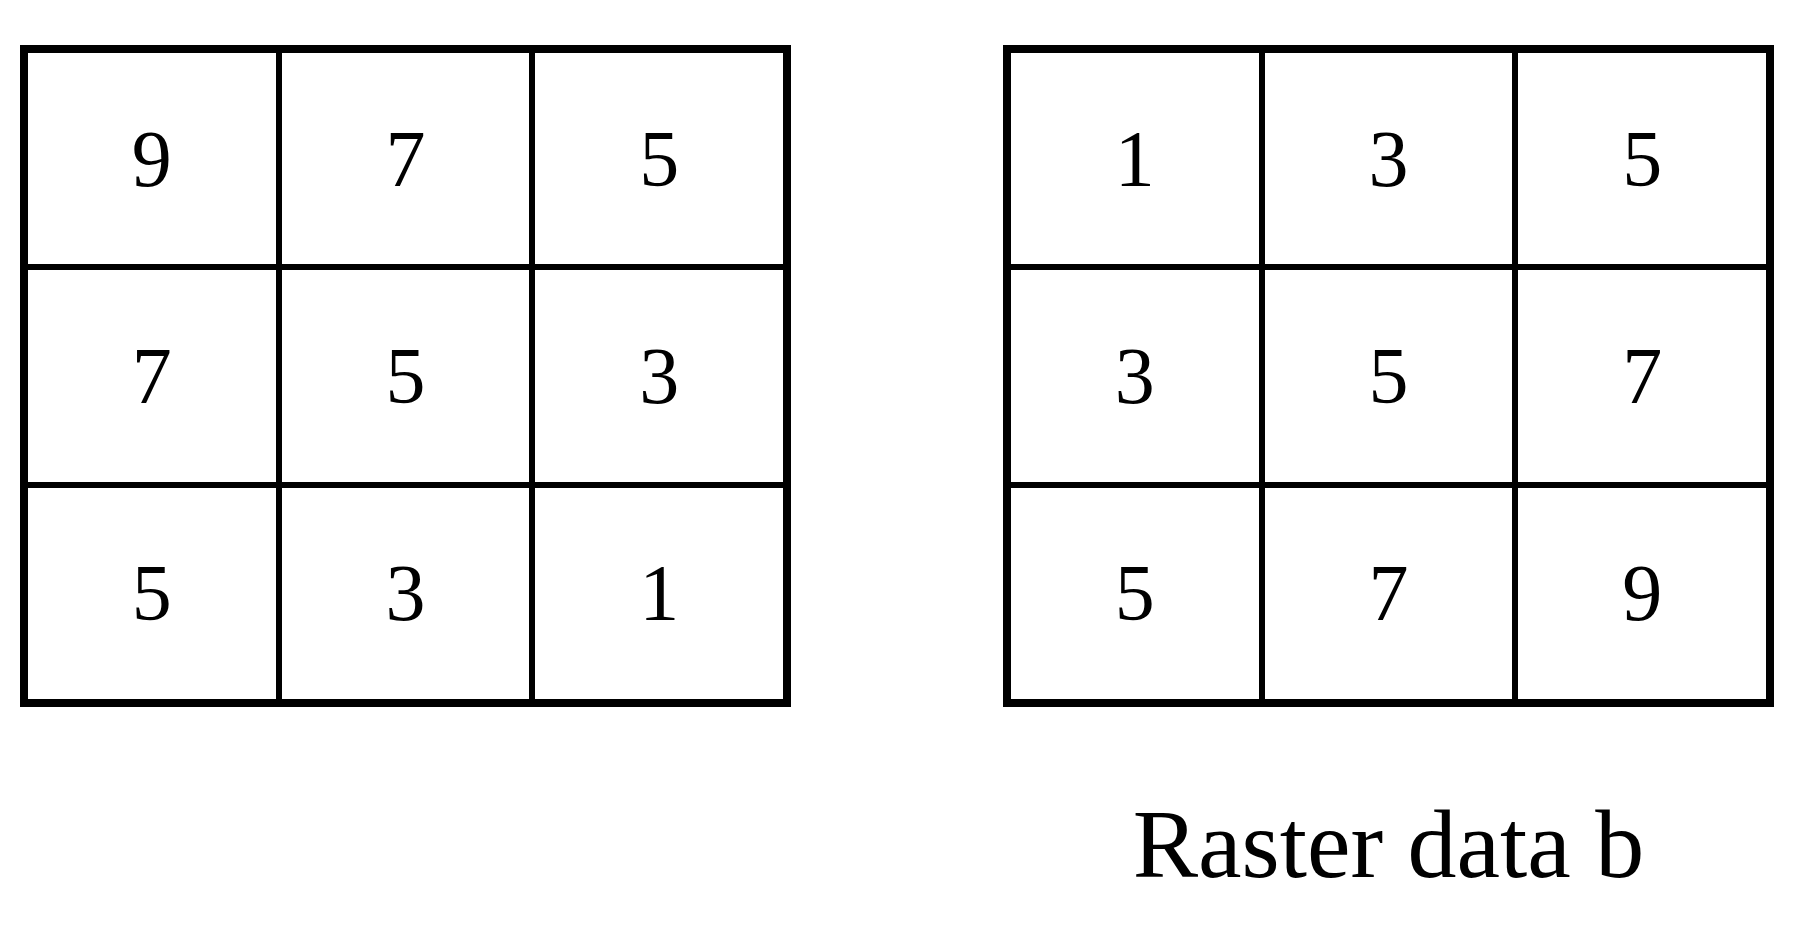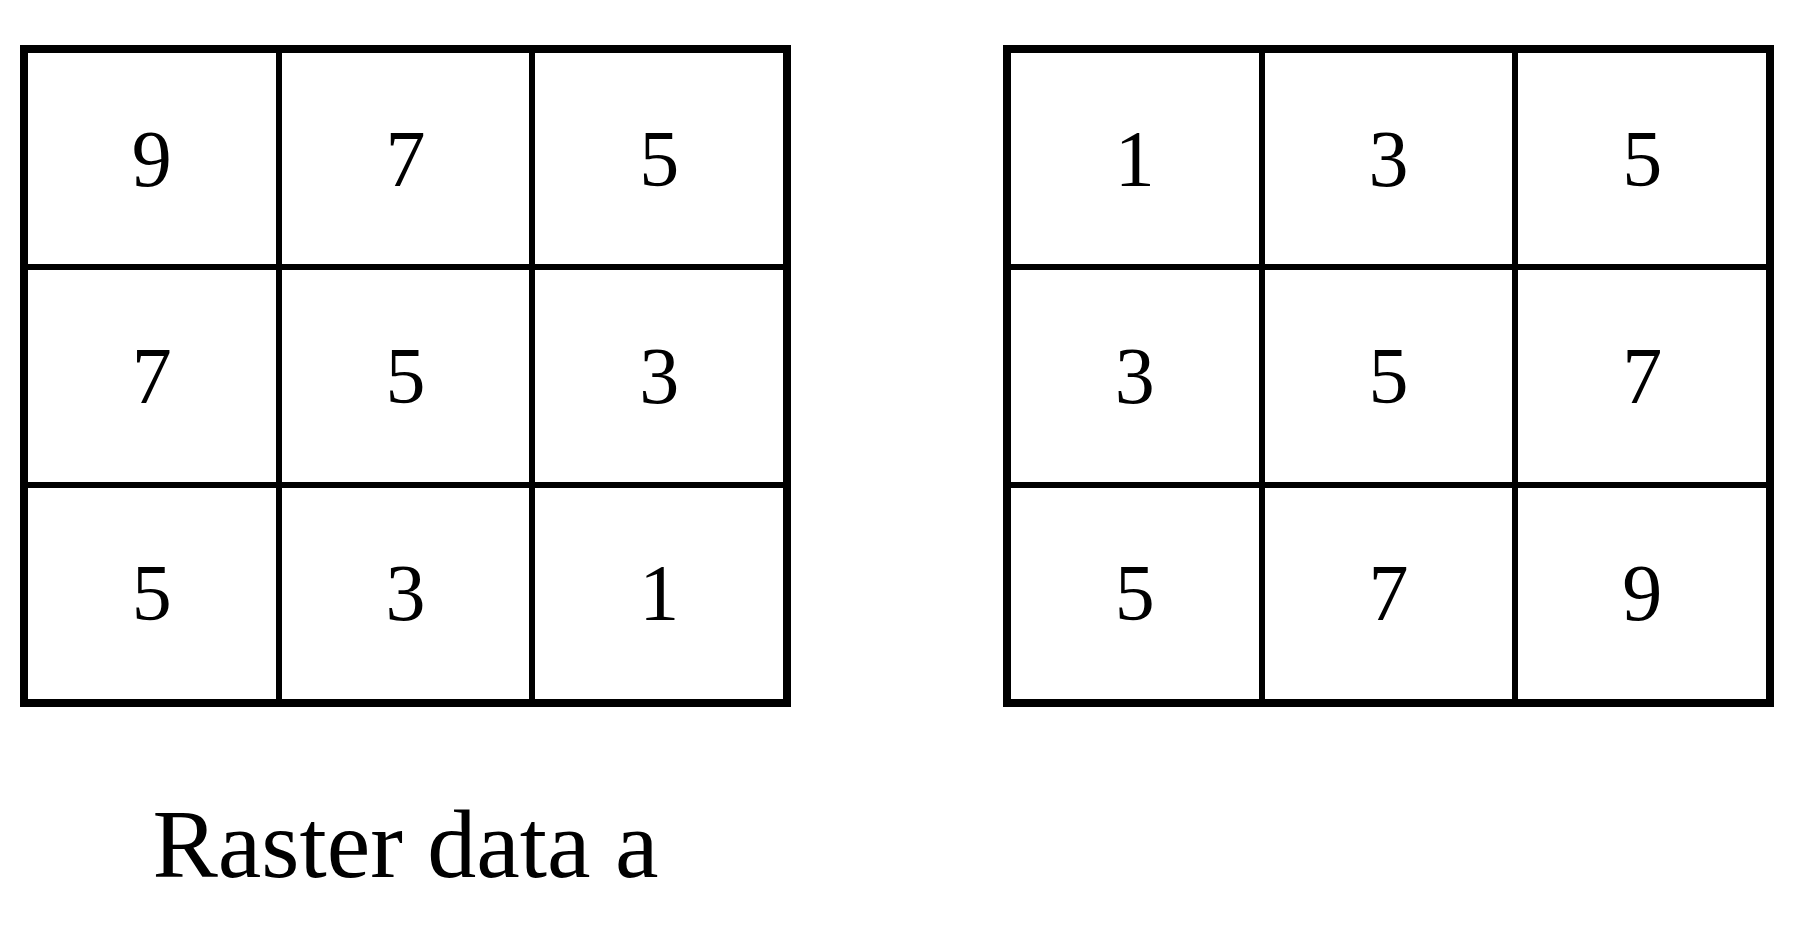--- a/index.html
+++ b/index.html
@@ -62,30 +62,30 @@
       <div class="cell">9</div>
       <div class="cell">7</div>
       <div class="cell">5</div>
       <div class="cell">7</div>
       <div class="cell">5</div>
       <div class="cell">3</div>
       <div class="cell">5</div>
       <div class="cell">3</div>
       <div class="cell">1</div>
     </div>
-    <div class="caption">Raster data a</div>
   </div>
 
   <div class="raster pos-b">
     <div class="grid">
       <div class="cell">1</div>
       <div class="cell">3</div>
       <div class="cell">5</div>
       <div class="cell">3</div>
       <div class="cell">5</div>
       <div class="cell">7</div>
       <div class="cell">5</div>
       <div class="cell">7</div>
       <div class="cell">9</div>
     </div>
+    <div class="caption">Raster data b</div>
   </div>
 
 </div>
 
 </body></html>

